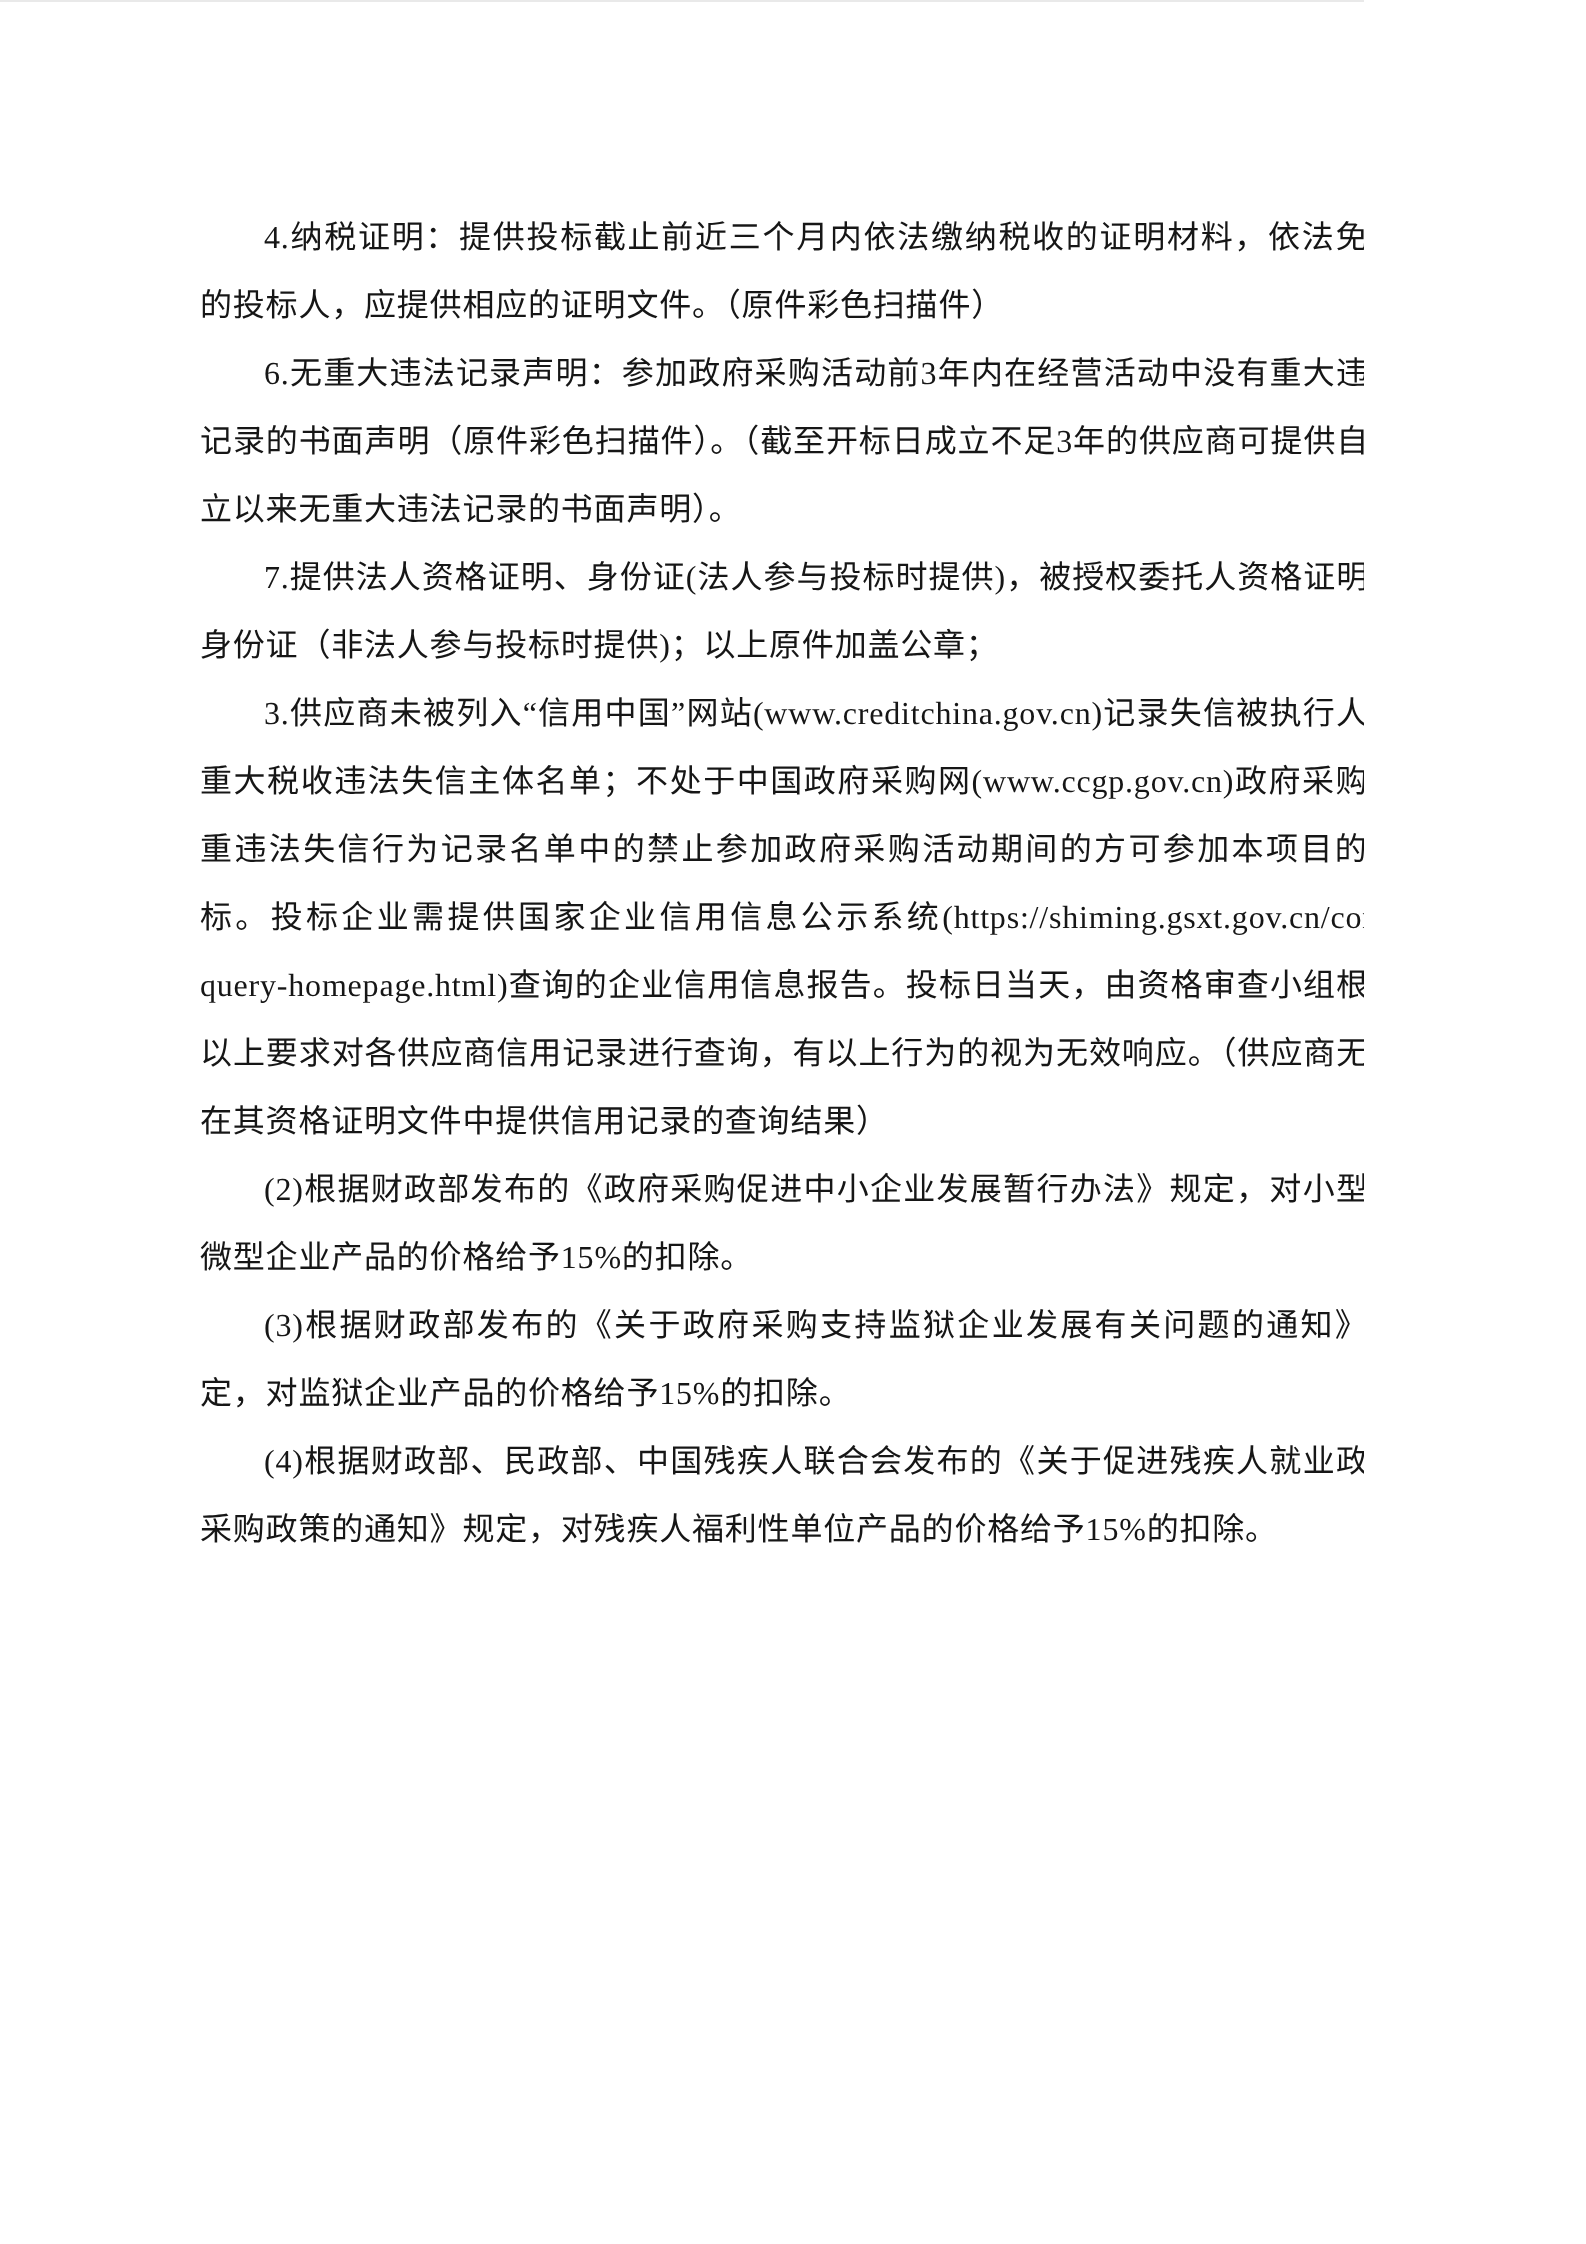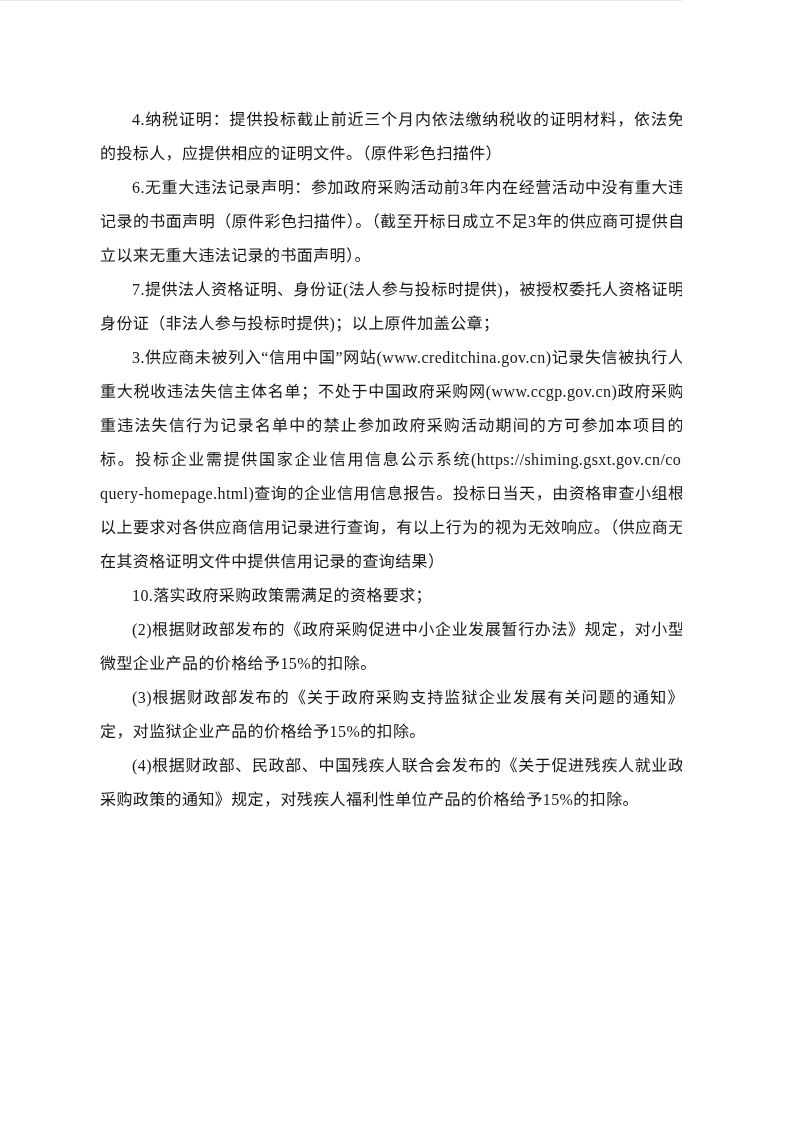--- a/index.html
+++ b/index.html
@@ -38,18 +38,17 @@
 </style>
 </head>
 <body>
 
 <div class="page">
   <div class="doc-body">
     <p>4.纳税证明：提供投标截止前近三个月内依法缴纳税收的证明材料，依法免税的投标人，应提供相应的证明文件。（原件彩色扫描件）</p>
     <p>6.无重大违法记录声明：参加政府采购活动前3年内在经营活动中没有重大违法记录的书面声明（原件彩色扫描件）。（截至开标日成立不足3年的供应商可提供自成立以来无重大违法记录的书面声明）。</p>
     <p>7.提供法人资格证明、身份证(法人参与投标时提供)，被授权委托人资格证明、身份证（非法人参与投标时提供)；以上原件加盖公章；</p>
     <p>3.供应商未被列入“信用中国”网站(www.creditchina.gov.cn)记录失信被执行人或重大税收违法失信主体名单；不处于中国政府采购网(www.ccgp.gov.cn)政府采购严重违法失信行为记录名单中的禁止参加政府采购活动期间的方可参加本项目的投标。投标企业需提供国家企业信用信息公示系统(https://shiming.gsxt.gov.cn/corp-query-homepage.html)查询的企业信用信息报告。投标日当天，由资格审查小组根据以上要求对各供应商信用记录进行查询，有以上行为的视为无效响应。（供应商无需在其资格证明文件中提供信用记录的查询结果）</p>
-    <p>10.落实政府采购政策需满足的资格要求；</p>
     <p>(2)根据财政部发布的《政府采购促进中小企业发展暂行办法》规定，对小型和微型企业产品的价格给予15%的扣除。</p>
     <p>(3)根据财政部发布的《关于政府采购支持监狱企业发展有关问题的通知》规定，对监狱企业产品的价格给予15%的扣除。</p>
     <p>(4)根据财政部、民政部、中国残疾人联合会发布的《关于促进残疾人就业政府采购政策的通知》规定，对残疾人福利性单位产品的价格给予15%的扣除。</p>
   </div>
 </div>
 
 </body></html>

